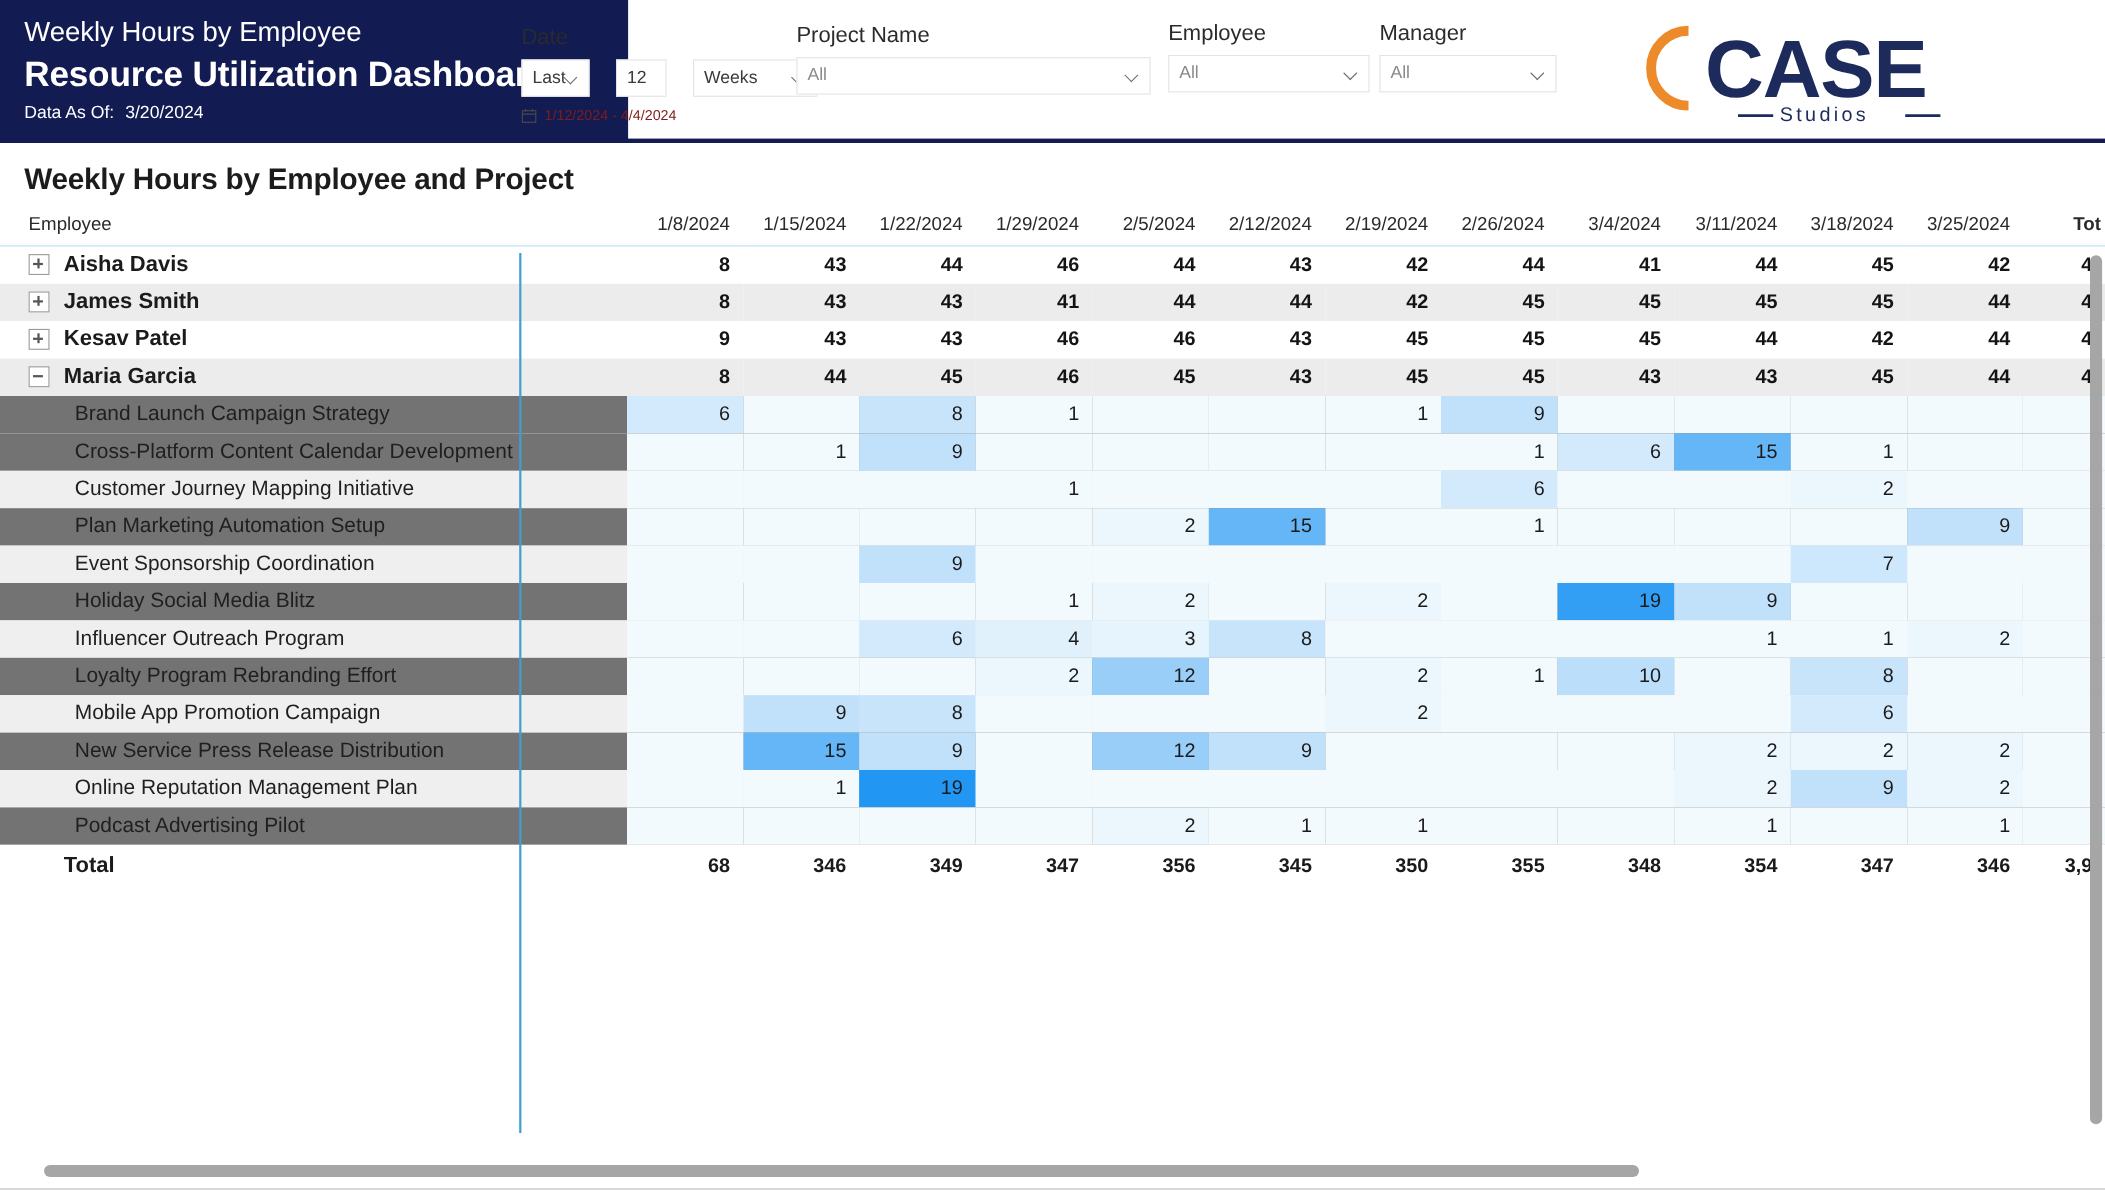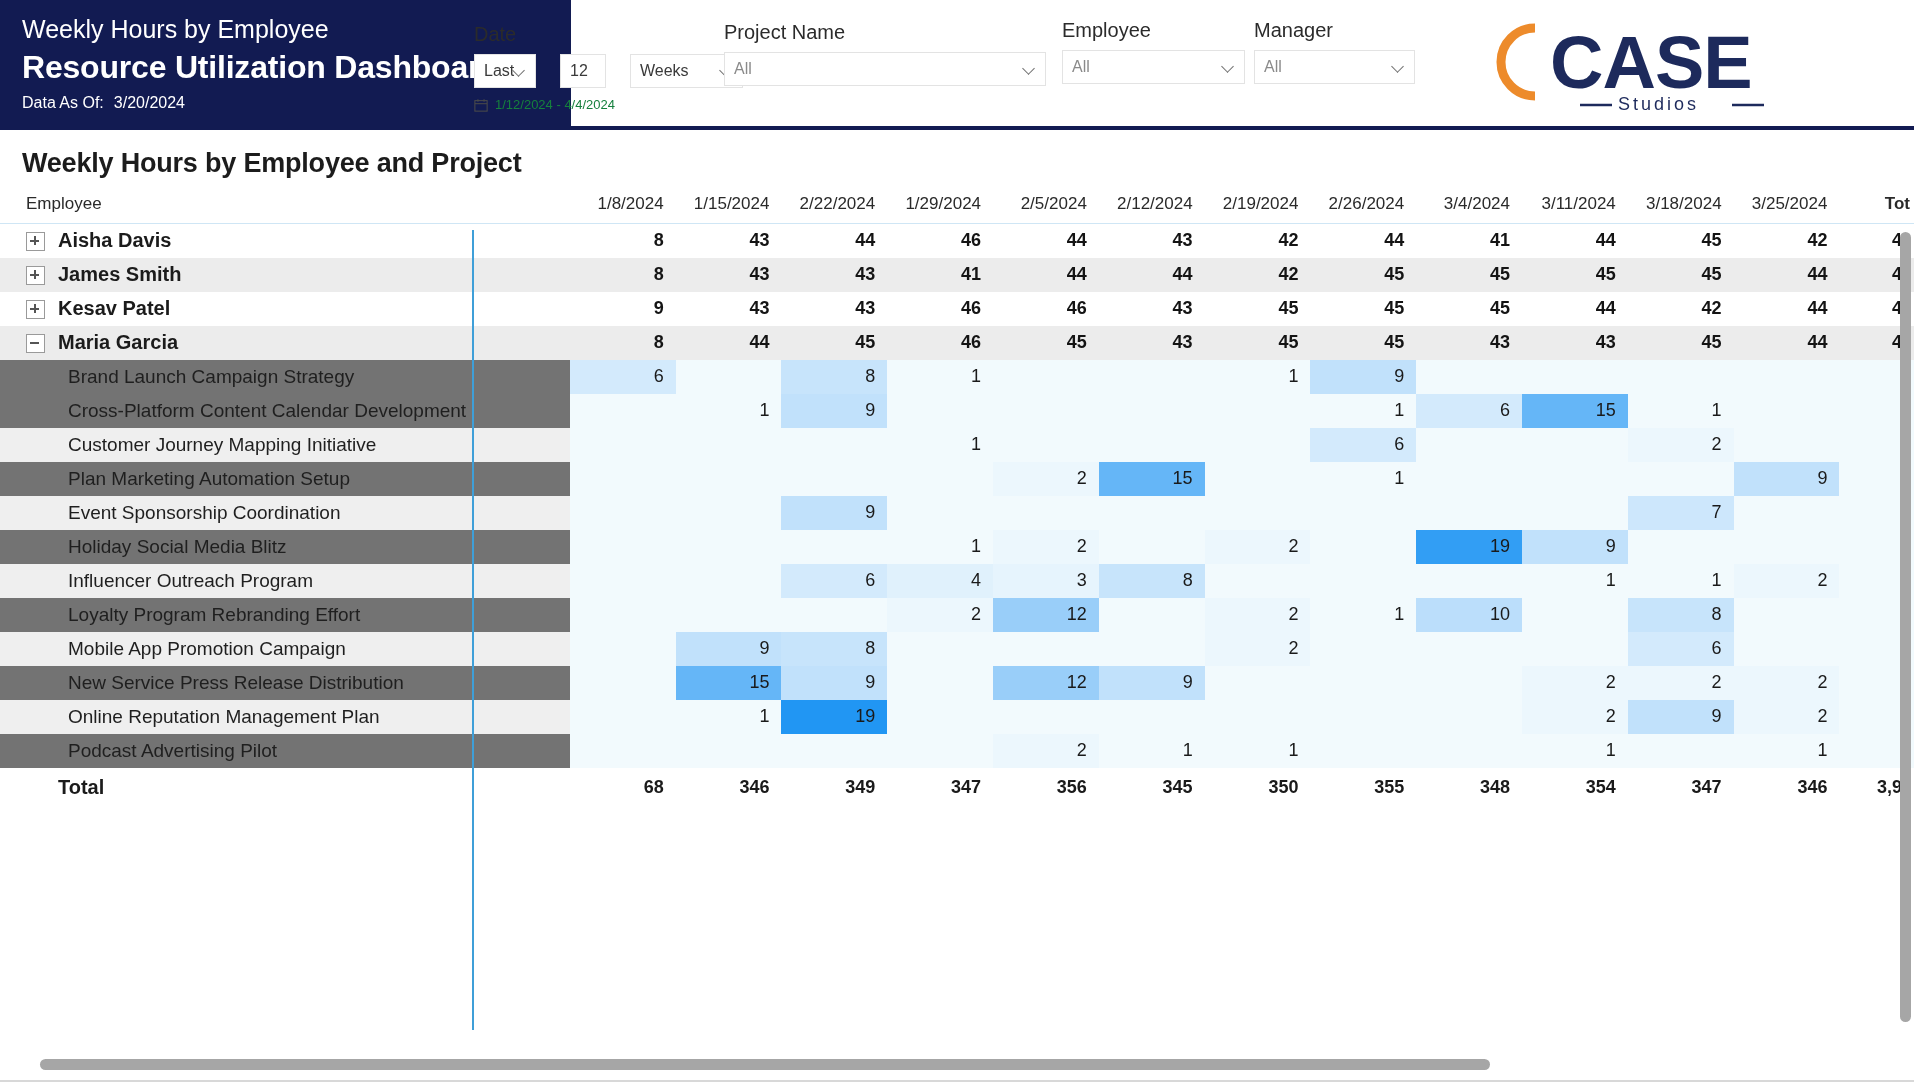--- a/index.html
+++ b/index.html
@@ -38,21 +38,21 @@
   }
   .ctl.placeholder{color:#8a8a8a;}
 
   #f-date{left:474px;top:22px;}
   #date-row{display:flex;gap:24px;}
   #date-mode{width:62px;}
   #date-num{width:46px;justify-content:flex-start;}
   #date-unit{width:113px;}
   #date-range{display:flex;align-items:center;gap:7px;margin-top:9px;}
   #cal-ico{width:14px;height:14px;flex:0 0 14px;}
-  #date-range-text{font-size:13px;color:#15803d;}
+  #date-range-text{font-size:13px;color:#7f1d1d;}
 
   #f-project{left:724px;top:20px;}
   #f-project .ctl{width:322px;}
   #f-employee{left:1062px;top:18px;}
   #f-employee .ctl{width:183px;}
   #f-manager{left:1254px;top:18px;}
   #f-manager .ctl{width:161px;}
 
   #logo{position:absolute;left:1440px;top:6px;width:470px;height:112px;}
 
@@ -209,21 +209,21 @@
         <col class="c-wk">
         <col class="c-wk">
         <col class="c-wk">
         <col class="c-tot">
       </colgroup>
     <thead>
       <tr id="header-row">
           <th class="h-emp">Employee</th>
           <th>1/8/2024</th>
           <th>1/15/2024</th>
-          <th>2/22/2024</th>
+          <th>1/22/2024</th>
           <th>1/29/2024</th>
           <th>2/5/2024</th>
           <th>2/12/2024</th>
           <th>2/19/2024</th>
           <th>2/26/2024</th>
           <th>3/4/2024</th>
           <th>3/11/2024</th>
           <th>3/18/2024</th>
           <th>3/25/2024</th>
           <th class="h-tot">Tot</th>

